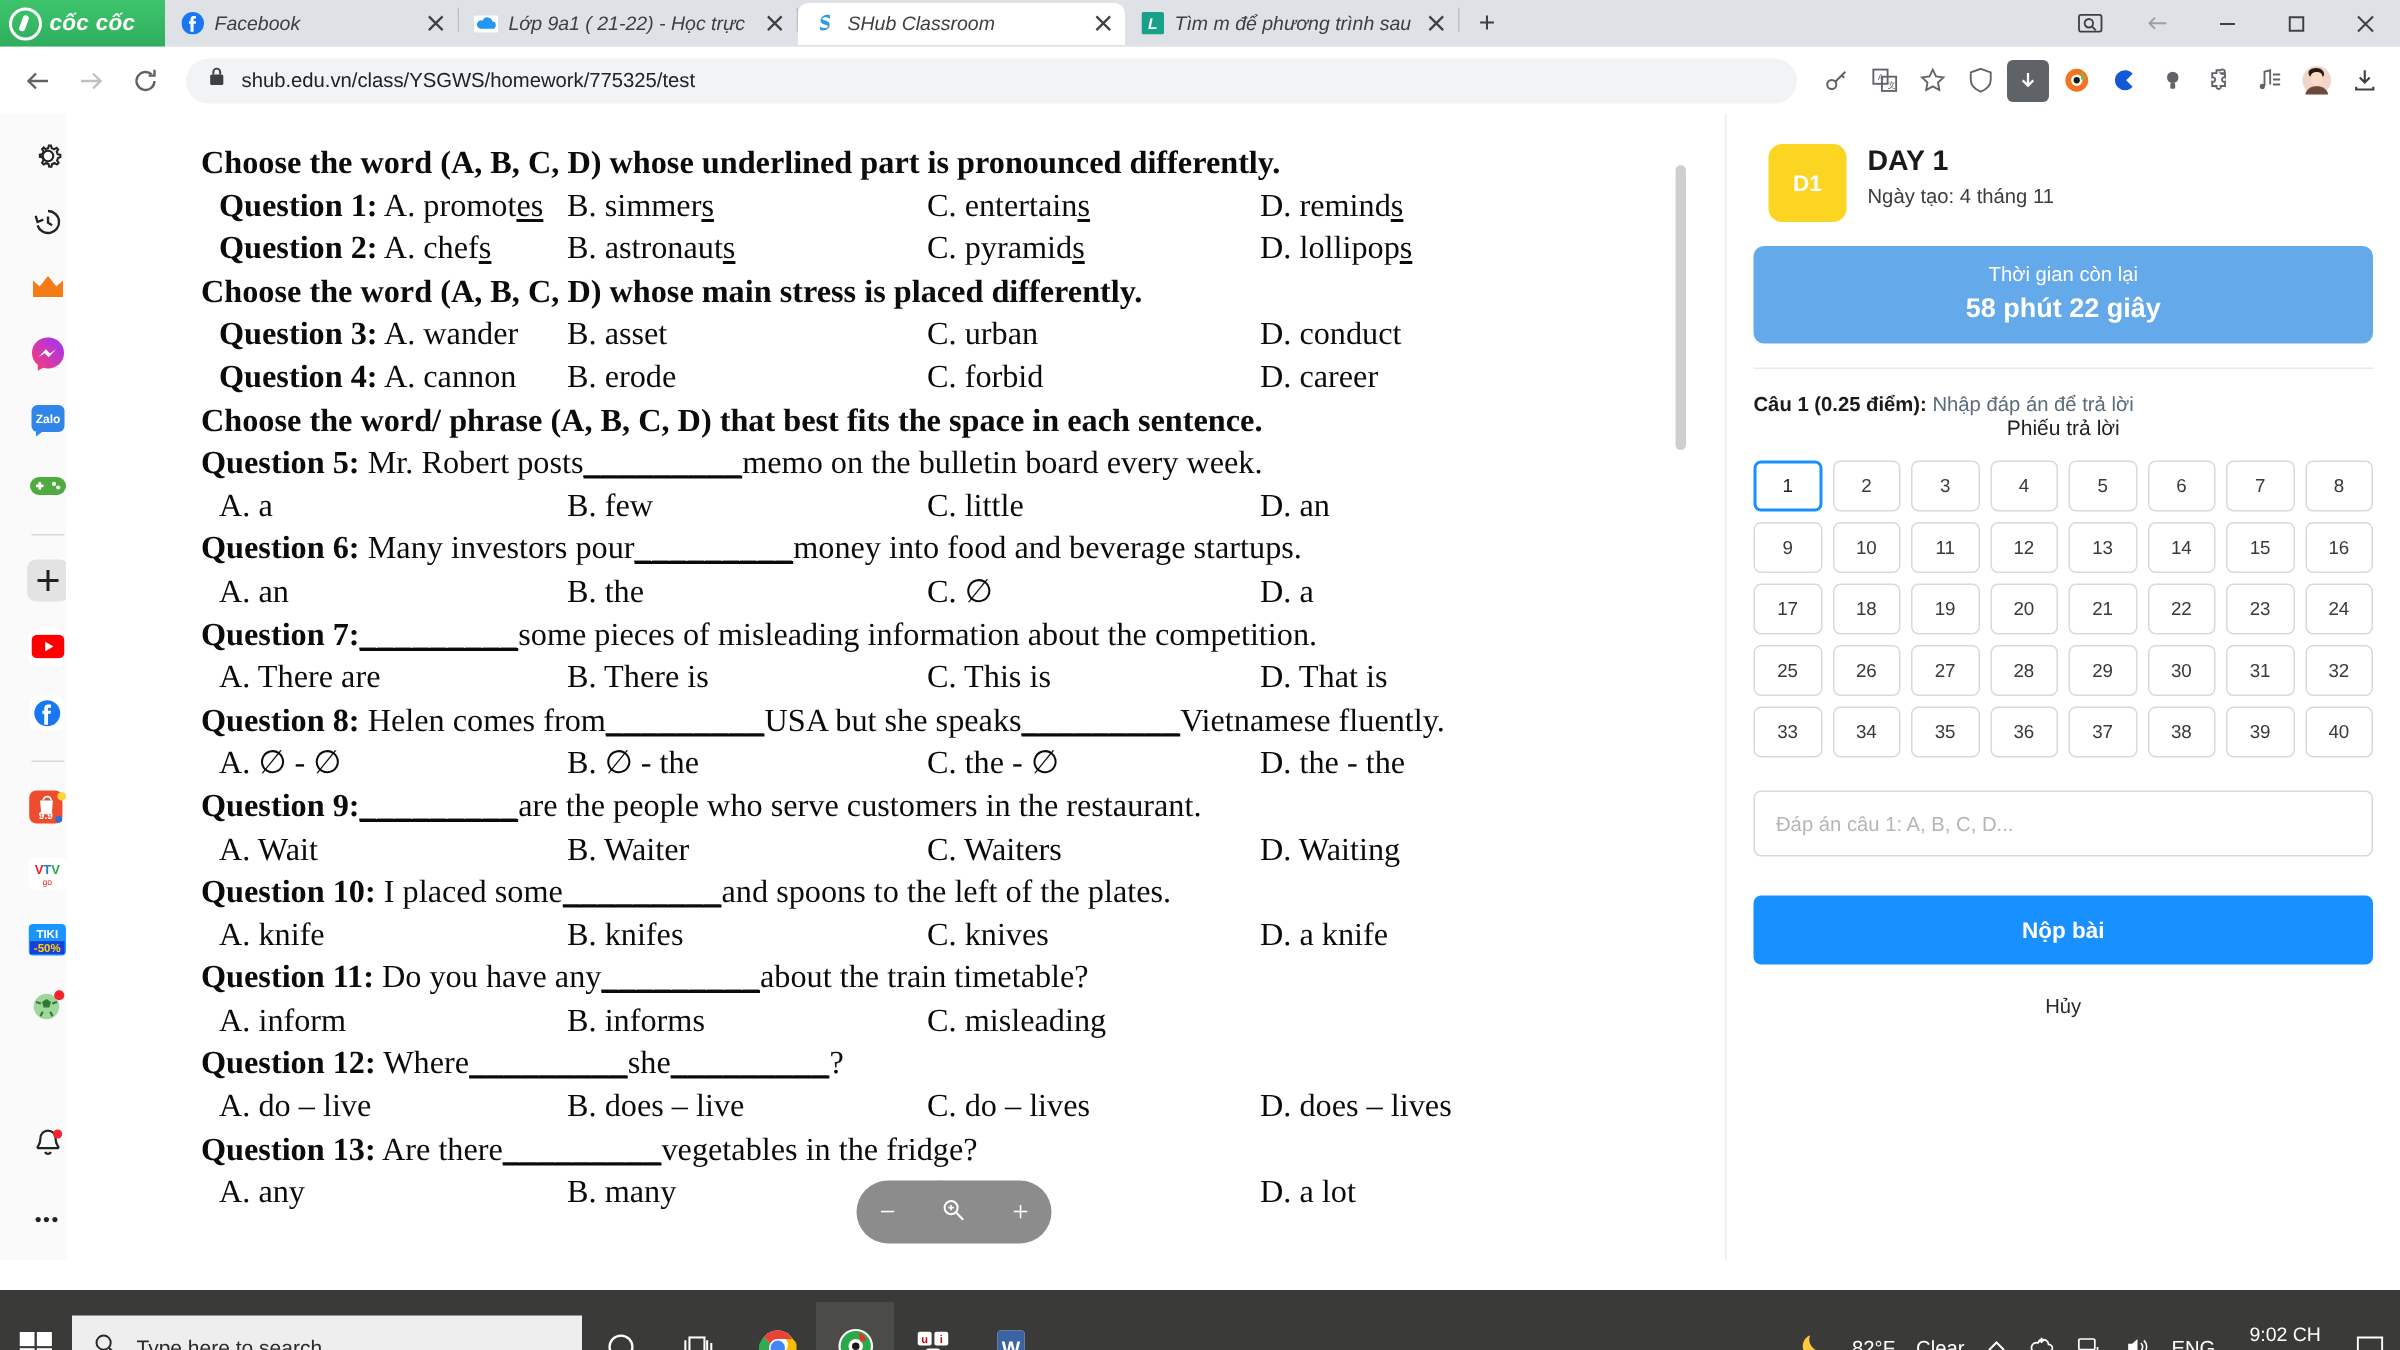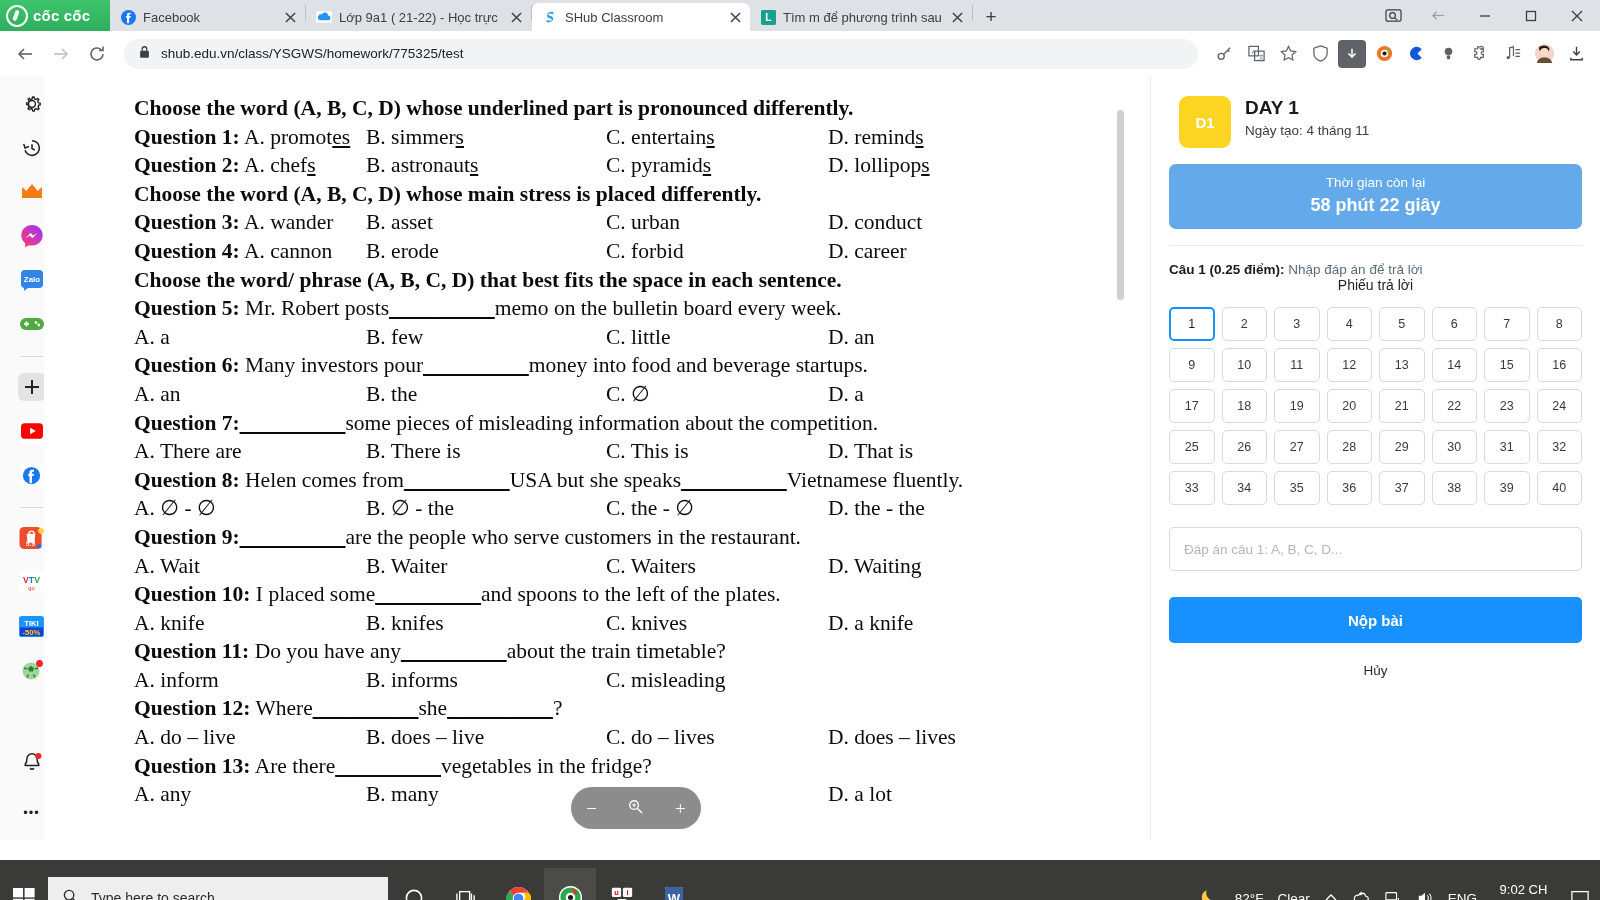--- a/index.html
+++ b/index.html
@@ -2,21 +2,21 @@
 <html><head>
 <meta charset="utf-8">
 <style>
   * { box-sizing: border-box; margin:0; padding:0; }
   html,body { width:1600px; height:900px; overflow:hidden; background:#fff;
               font-family:"Liberation Sans", sans-serif; }
 
   
   .browser { position:absolute; left:0; top:0; width:1600px; height:840px; background:#e8eaed; }
 
-  .tabstrip { position:relative; height:31px; background:#dee1e6; display:flex; align-items:flex-end; }
+  .tabstrip { position:relative; height:31px; background:#dee1e6; display:flex; align-items:center;font-style:italic; }
   .brand { width:110px; height:31px; background:linear-gradient(180deg,#3ec46d,#2fae5d);
            display:flex; align-items:center; gap:5px; padding-left:6px; color:#fff; }
   .brand-logo { width:22px; height:22px; border-radius:50%; border:2px solid #fff; position:relative; flex:0 0 auto;}
   .brand-logo:after{content:""; position:absolute; left:6px; top:3px; width:4px; height:11px;
                     background:#fff; transform:rotate(20deg); border-radius:2px;}
   .brand-text { font-size:15px; font-weight:bold; letter-spacing:.2px; }
 
   .tab { height:28px; display:flex; align-items:center; gap:7px; padding:0 6px 0 10px;
          max-width:255px; min-width:180px; border-radius:7px 7px 0 0; font-size:13px; color:#3c4043;
          position:relative; }
@@ -59,21 +59,21 @@
   .doc { position:absolute; left:0; top:0; width:1100px; height:764px; overflow:hidden;
          font-family:Liberation Serif, serif; color:#0b0b0b; }
   .doc-inner { padding:18px 20px 0 90px; }
   .line { font-size:21.5px; line-height:28.6px; white-space:nowrap; }
   .line.head { font-weight:bold; }
   .qlabel { font-weight:bold; }
   .u { text-decoration:underline; }
   .blank { text-decoration:underline; letter-spacing:1px; }
   .opts { display:flex; font-size:21.5px; line-height:28.6px; }
   .opts > span { flex:0 0 auto; }
-  .o1{width:232px;} .o2{width:240px;} .o3{width:222px;} .o4{width:auto;}
+  .o1{width:232px;margin-left:12px;} .o2{width:240px;} .o3{width:222px;} .o4{width:auto;}
 
   .docscroll { position:absolute; left:1073px; top:34px; width:7px; height:190px;
                background:#cfcfcf; border-radius:4px; }
 
   
   .zoompill { position:absolute; left:527px; top:711px; width:130px; height:42px;
               background:#8c8c8c; border-radius:21px; display:flex; align-items:center;
               justify-content:space-around; color:#fff; }
   .zoompill span { font-size:19px; line-height:1; }
 

